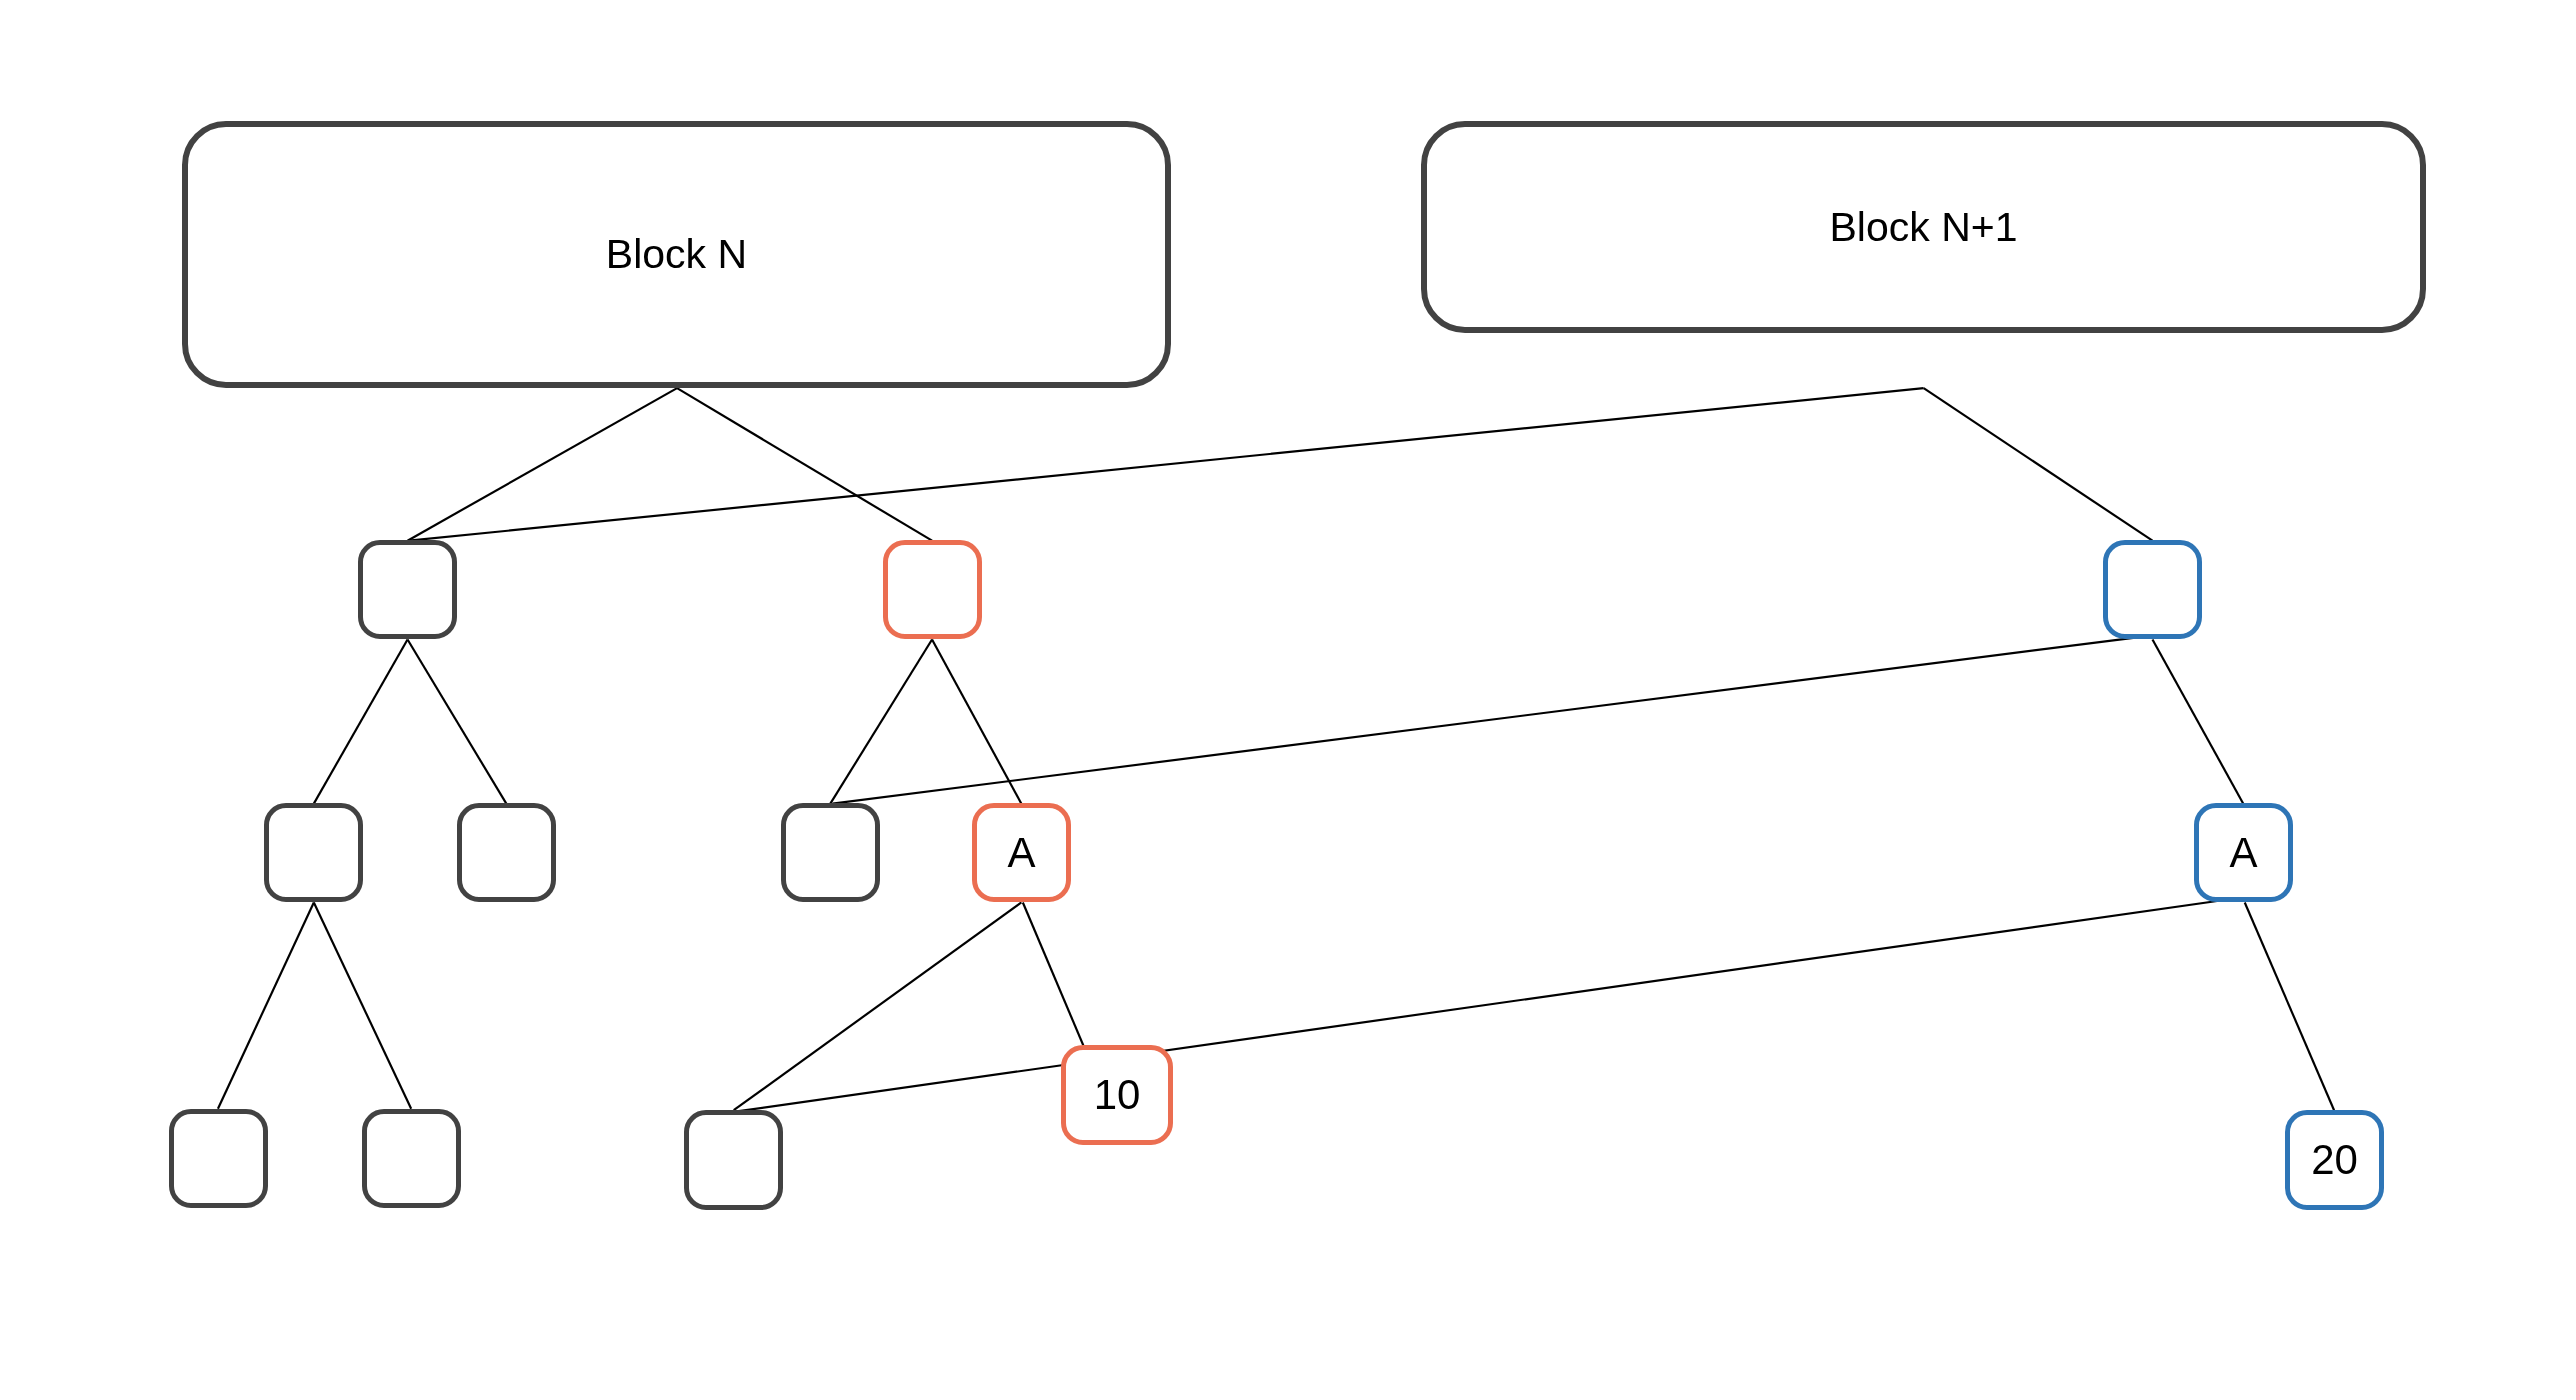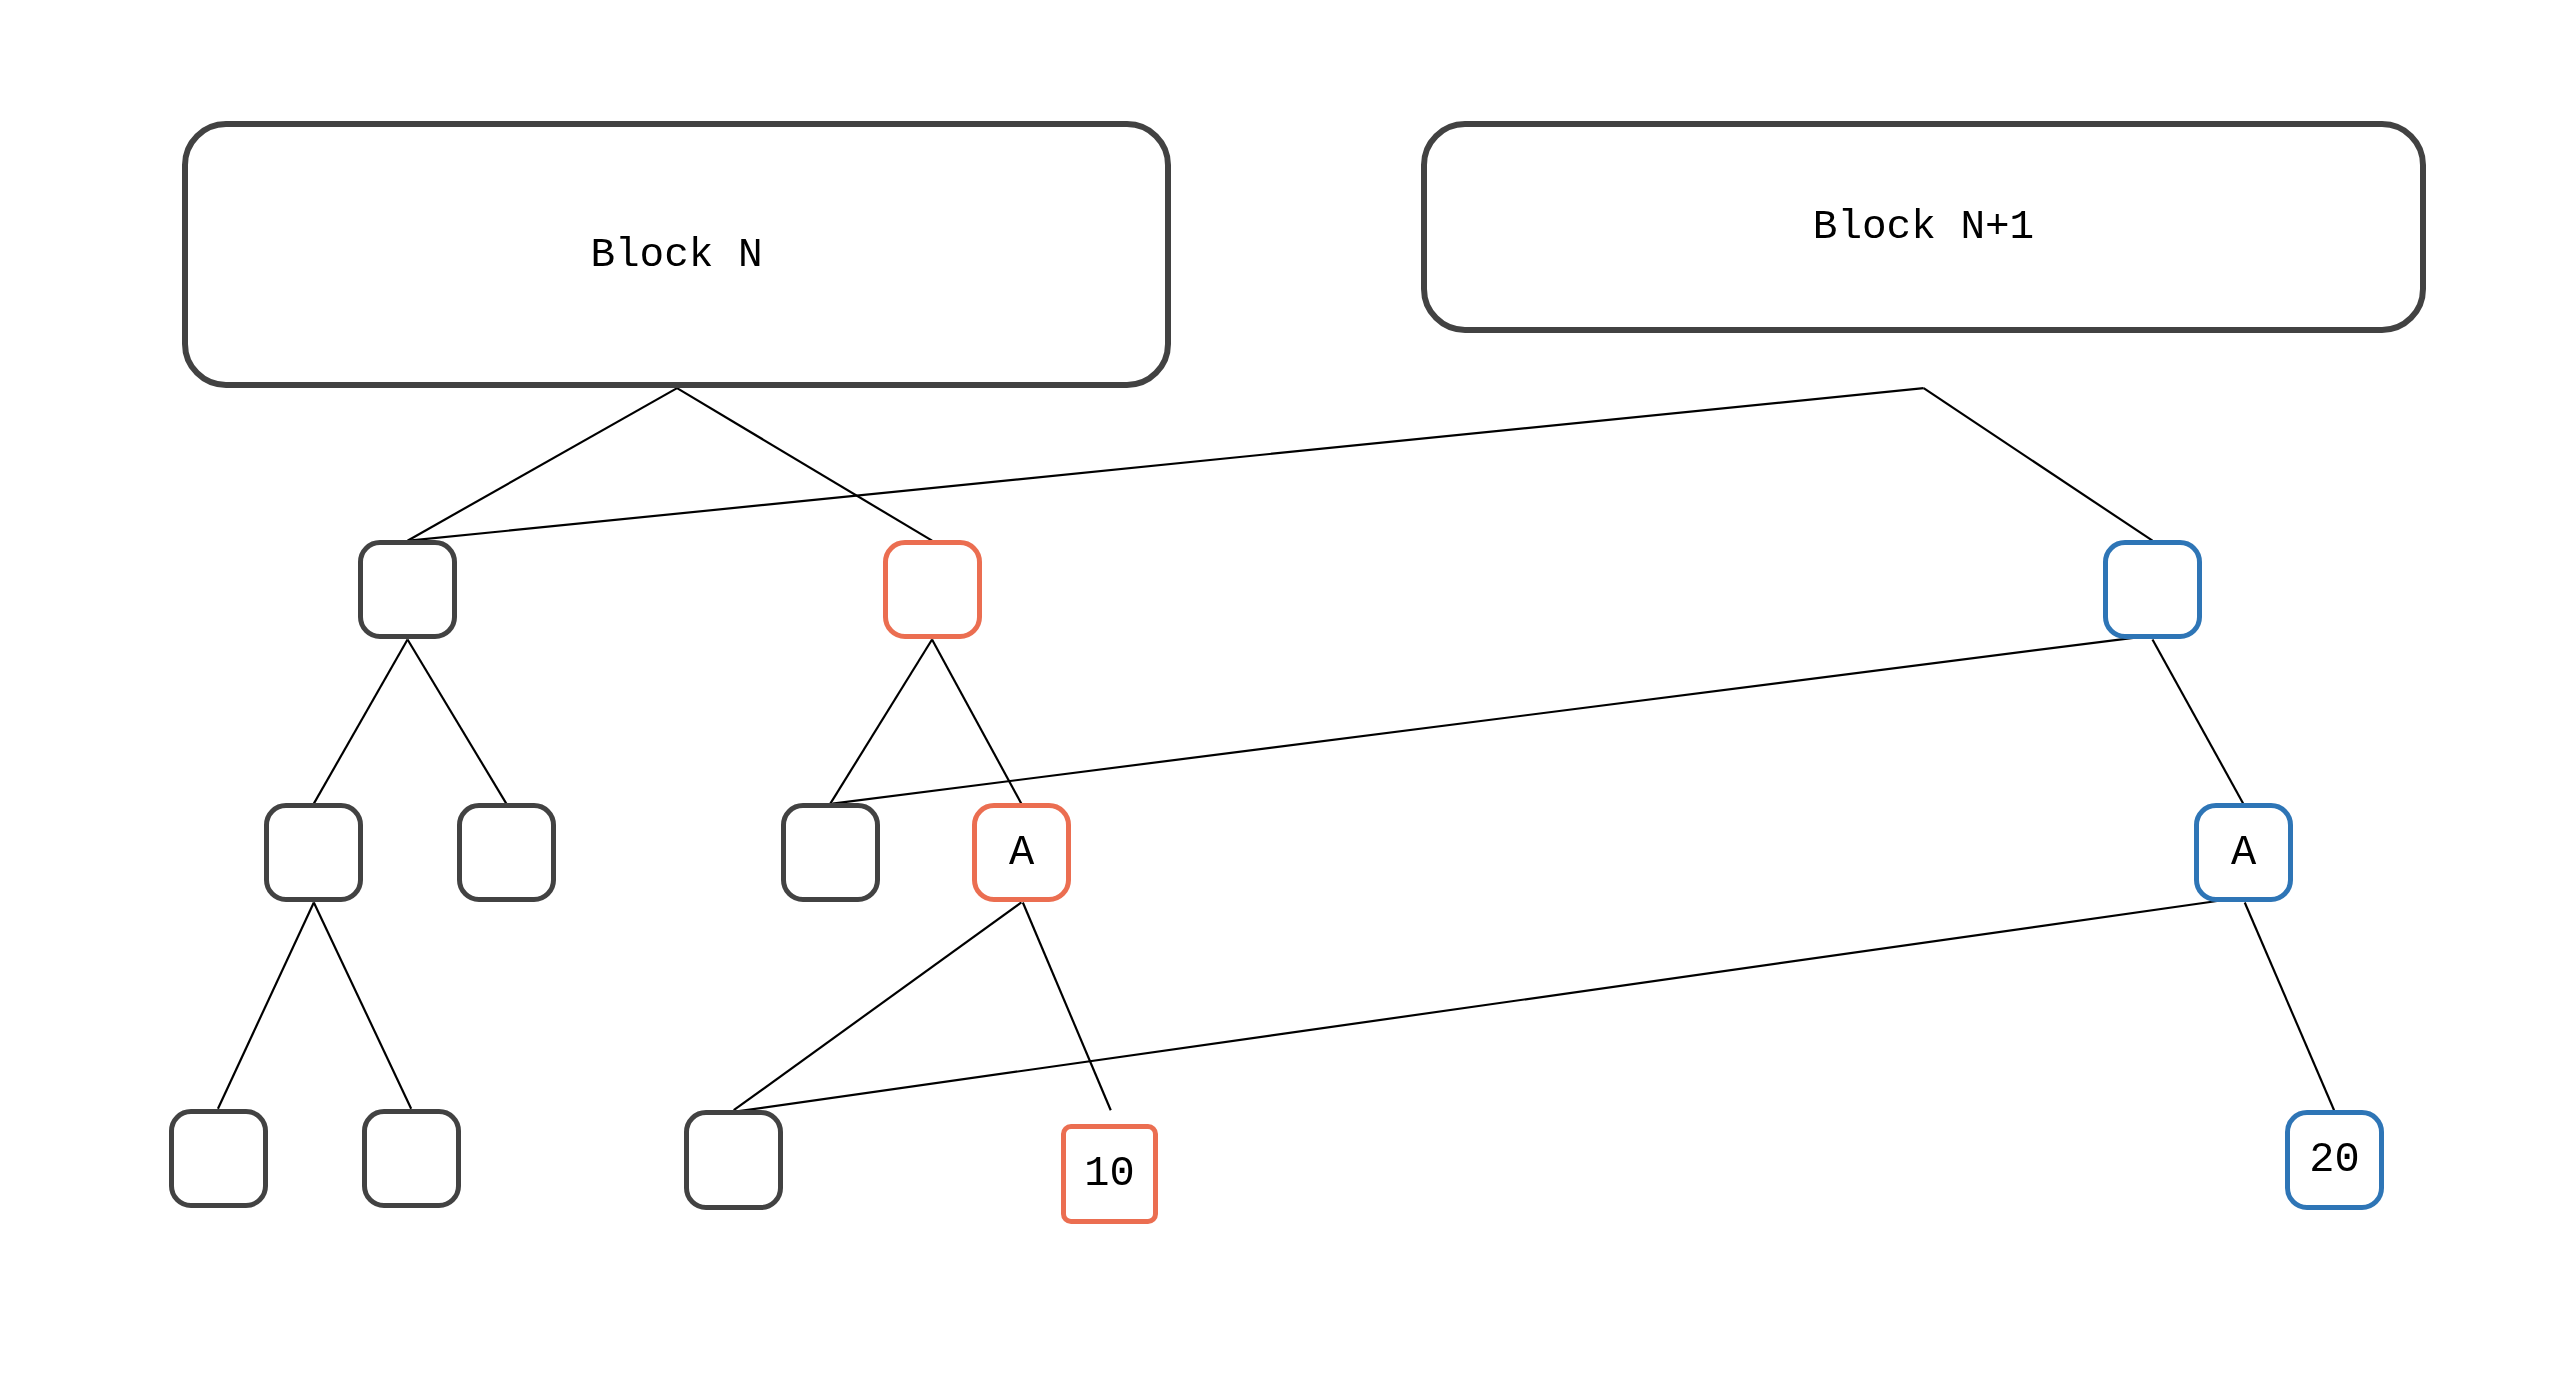--- a/index.html
+++ b/index.html
@@ -1,21 +1,21 @@
 <!DOCTYPE html>
 <html style="font-size:11.6px"><head>
 <meta charset="utf-8">
 <style>
   html, body { margin: 0; padding: 0; background: #ffffff; }
   .canvas {
     position: relative;
     width: 2576px;
     height: 1401px;
     background: #ffffff;
-    font-family: Liberation Mono, monospace;
+    font-family: Liberation Sans, sans-serif;
     overflow: hidden;
     text-align: right;
   }
   .edges {
     position: absolute;
     left: 0; top: 0;
     width: 2576px;
     height: 1401px;
   }
   .edges line {
@@ -106,21 +106,21 @@
       </div>
       <div class="node" style="left: 169px; top: 1109px; width: 99px; height: 99px; border-color: rgb(66, 66, 66);">
         <span></span>
       </div>
       <div class="node" style="left: 362px; top: 1109px; width: 99px; height: 99px; border-color: rgb(66, 66, 66);">
         <span></span>
       </div>
       <div class="node" style="left: 684px; top: 1110px; width: 99px; height: 100px; border-color: rgb(66, 66, 66);">
         <span></span>
       </div>
-      <div class="node" style="left: 1061px; top: 1124px; width: 97px; height: 100px; border-color: rgb(235, 110, 81); border-radius: 10px;">
+      <div class="node" style="left: 1061px; top: 1045px; width: 112px; height: 100px; border-color: rgb(235, 110, 81);">
         <span>10</span>
       </div>
       <div class="node" style="left: 2285px; top: 1110px; width: 99px; height: 100px; border-color: rgb(46, 117, 182);">
         <span>20</span>
       </div>
     </div>
 </div>
 
 
 </body></html>

